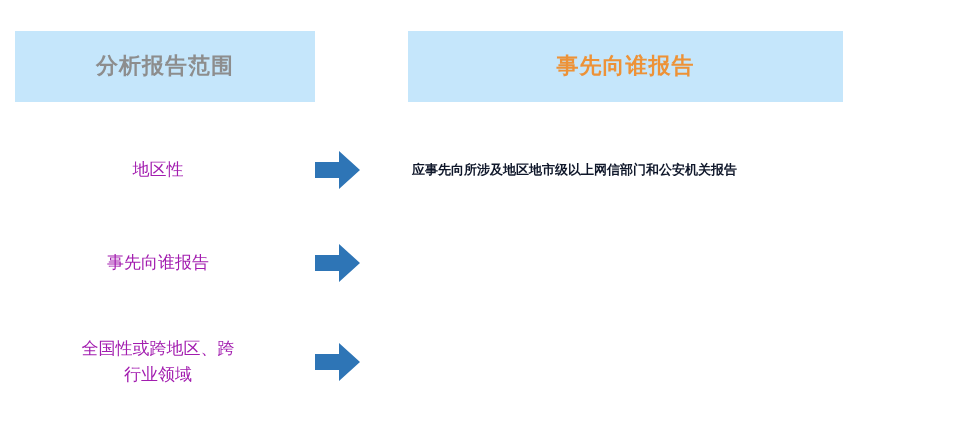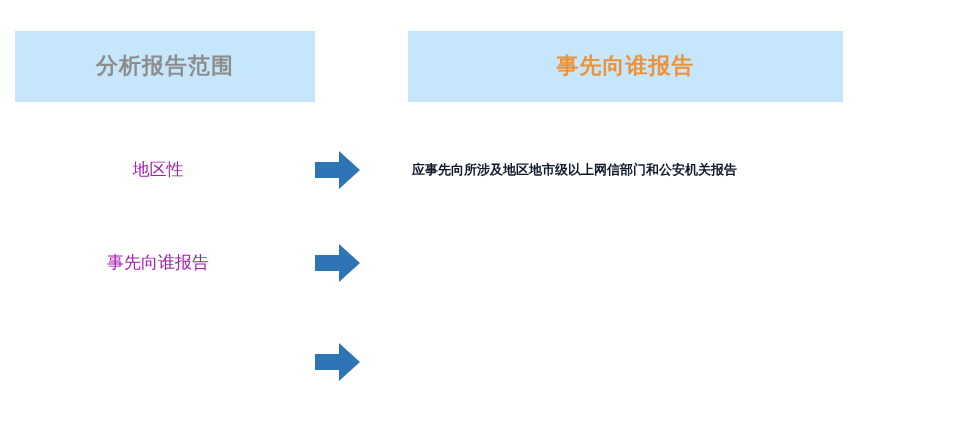--- a/index.html
+++ b/index.html
@@ -134,20 +134,24 @@
       <span>事先向谁报告</span>
     </div>
     <div class="arrow-cell">
       <svg width="46" height="40" viewBox="0 0 46 40" aria-hidden="true">
         <polygon points="0,12 24,12 24,1 45,20 24,39 24,28 0,28" fill="#2e75b6"></polygon>
       </svg>
     </div>
   </div>
 
   <div class="row" id="row-2">
+    <div class="row-label">
+      <span>全国性或跨地区、跨</span>
+      <span class="line2">行业领域</span>
+    </div>
     <div class="arrow-cell">
       <svg width="46" height="40" viewBox="0 0 46 40" aria-hidden="true">
         <polygon points="0,12 24,12 24,1 45,20 24,39 24,28 0,28" fill="#2e75b6"></polygon>
       </svg>
     </div>
   </div>
 
 </div>
 
 </body></html>

